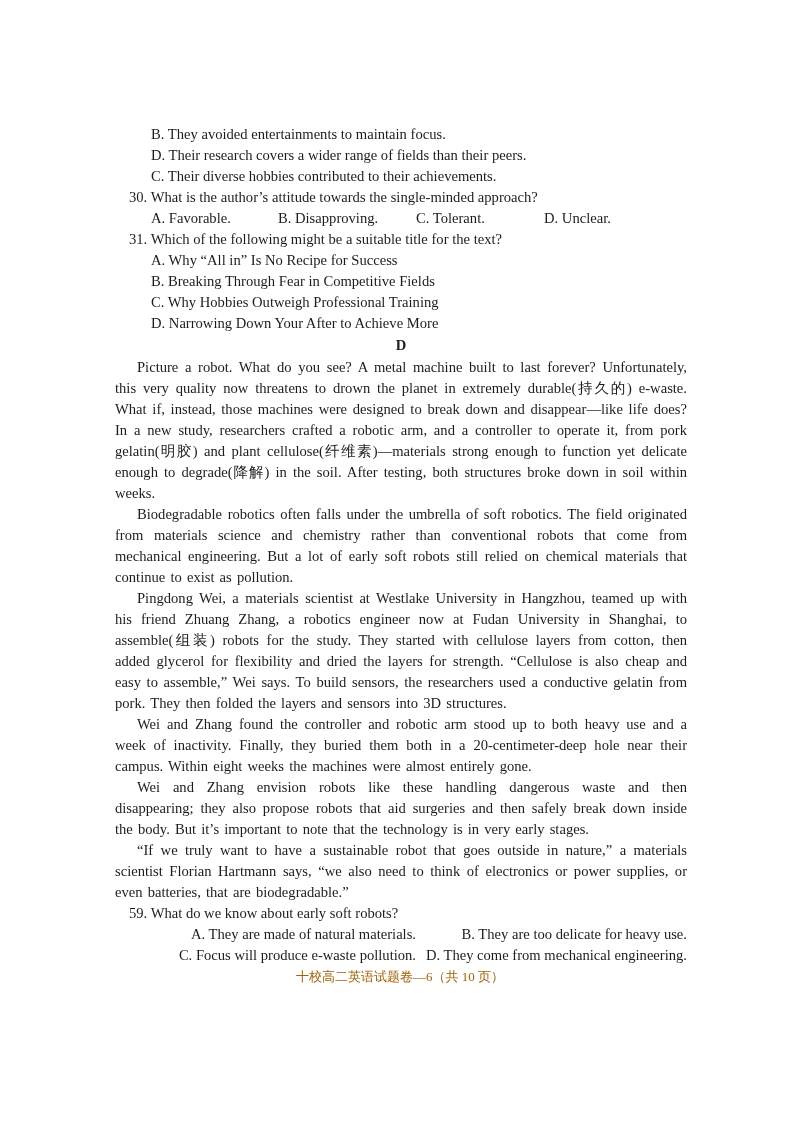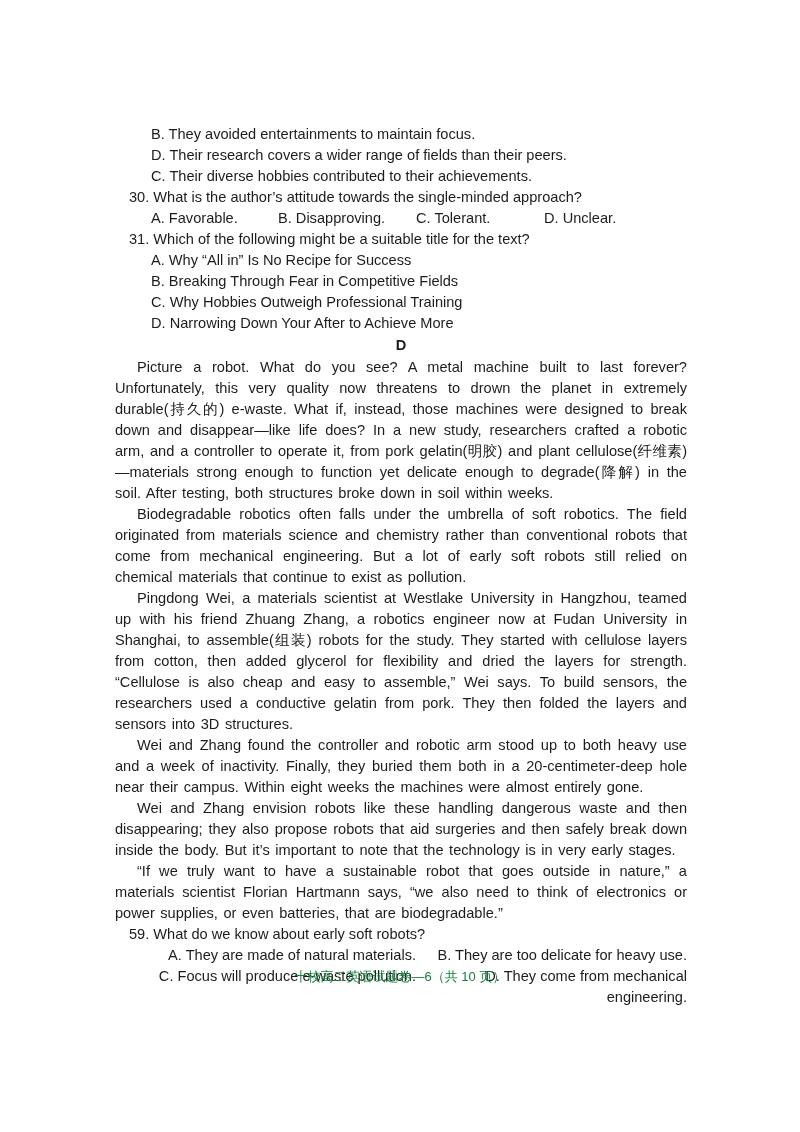--- a/index.html
+++ b/index.html
@@ -5,21 +5,21 @@
   html, body {
     margin: 0;
     padding: 0;
     background: #ffffff;
   }
   .page {
     position: relative;
     width: 800px;
     height: 1132px;
     background: #ffffff;
-    font-family: Liberation Sans, sans-serif;
+    font-family: Liberation Serif, serif;
     color: #1c1c1c;
     overflow: hidden;
   }
   .content {
     position: absolute;
     left: 115px;
     top: 124px;
     width: 572px;
     font-size: 14.6px;
     line-height: 21px;
@@ -54,21 +54,21 @@
     text-indent: 22px;
     word-spacing: 1.5px;
   }
   .footer {
     position: absolute;
     top: 968px;
     left: 0;
     width: 100%;
     text-align: center;
     font-size: 13px;
-    color: #15803d;
+    color: #a16207;
   }
 </style>
 </head>
 <body>
 
 <div class="page">
   <div class="content">
 
     <div class="q-opt">B. They avoided entertainments to maintain focus.</div>
     <div class="q-opt">D. Their research covers a wider range of fields than their peers.</div>

